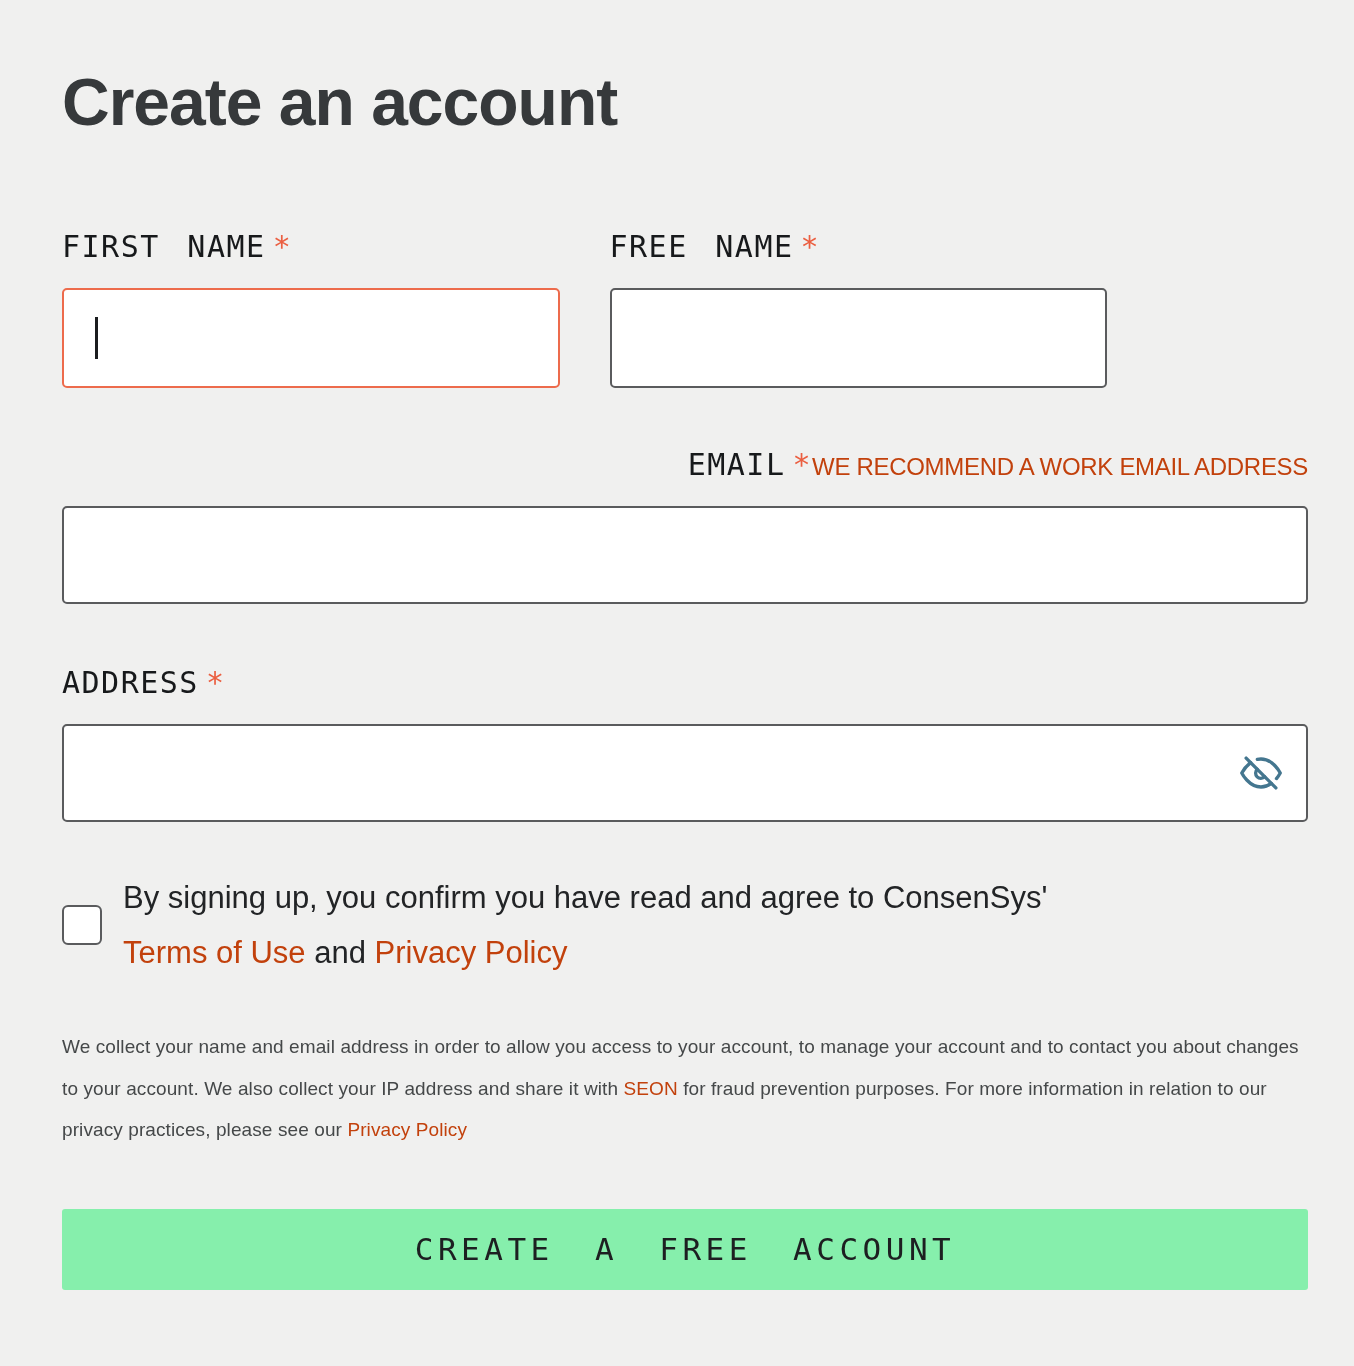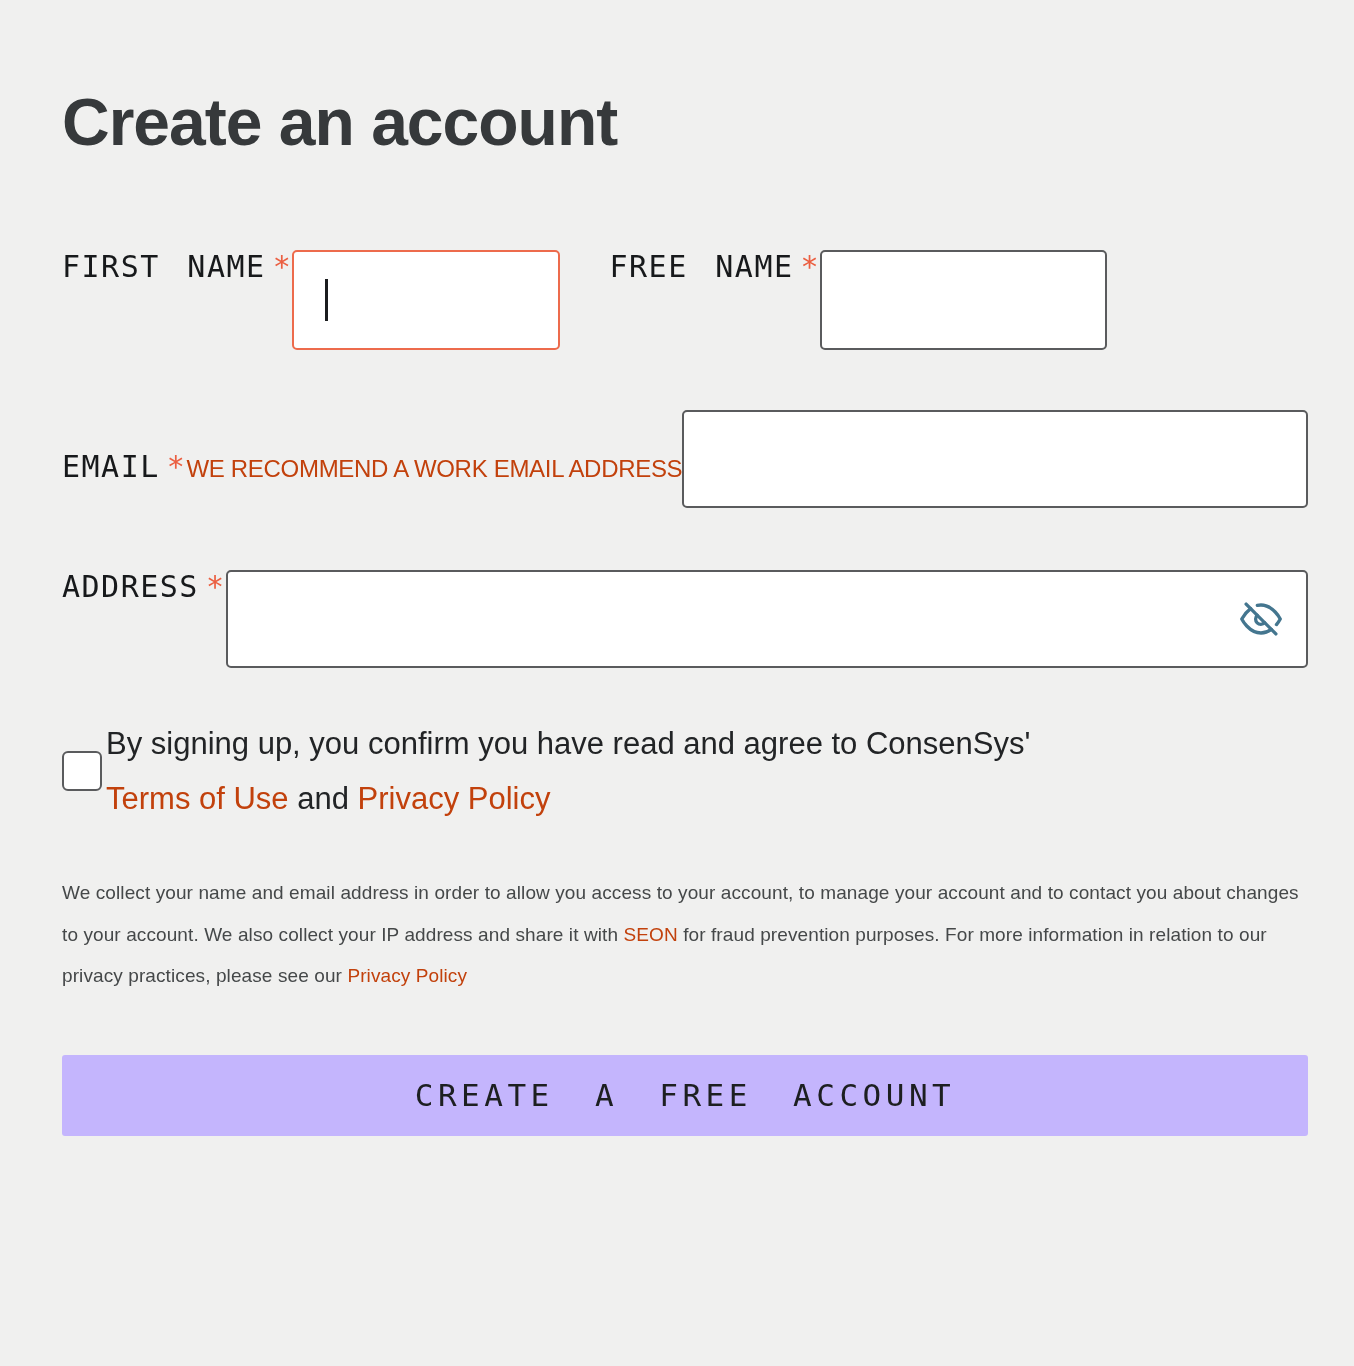--- a/index.html
+++ b/index.html
@@ -6,36 +6,36 @@
   html, body { background: #F0F0EF; }
   body { font-family: "Liberation Sans", sans-serif; }
   .page {
     position: relative;
     width: 1354px;
     height: 1366px;
     background: #F0F0EF;
     overflow: hidden;
   }
   .content {
-    padding: 88px 46px 0 62px; 
+    padding: 68px 46px 0 62px; 
     width: 1153px;
   }
   h1.page-title {
     font-size: 66px;
     line-height: 68px;
     font-weight: 700;
     color: #36393B;
     letter-spacing: -1px;
   }
   .names-row {
     display: flex;
     gap: 50px;
     margin-top: 94px;
   }
-  .field { display: flex; flex-direction: row; }
+  .field { display: flex; flex-direction: column; }
   .field.half { width: 598px; }
   .field.full { width: 1246px; }
   .label-row {
     display: flex;
     justify-content: space-between;
     align-items: baseline;
     margin-bottom: 24px;
     height: 34px;
   }
   .field-label {
@@ -106,21 +106,21 @@
     align-items: center;
     justify-content: center;
     cursor: pointer;
     background: none;
     border: none;
   }
   .agreement-row {
     margin-top: 48px;
     display: flex;
     align-items: center;
-    gap: 4px;
+    gap: 21px;
   }
   .checkbox {
     flex: 0 0 auto;
     width: 40px;
     height: 40px;
     background: #FFFFFF;
     border: 2.5px solid #5A5B5D;
     border-radius: 6px;
     cursor: pointer;
   }
@@ -143,21 +143,21 @@
     color: #454849;
     letter-spacing: 0.1px;
   }
   .submit-button {
     display: flex;
     align-items: center;
     justify-content: center;
     margin-top: 58px;
     width: 1246px;
     height: 81px;
-    background: #c4b5fd;
+    background: #86efac;
     border: none;
     border-radius: 3px;
     cursor: pointer;
     font-family: "DejaVu Sans Mono", monospace;
     font-size: 31px;
     letter-spacing: 4.5px;
     word-spacing: 18px;
     color: #1D1F21;
   }
 </style>

